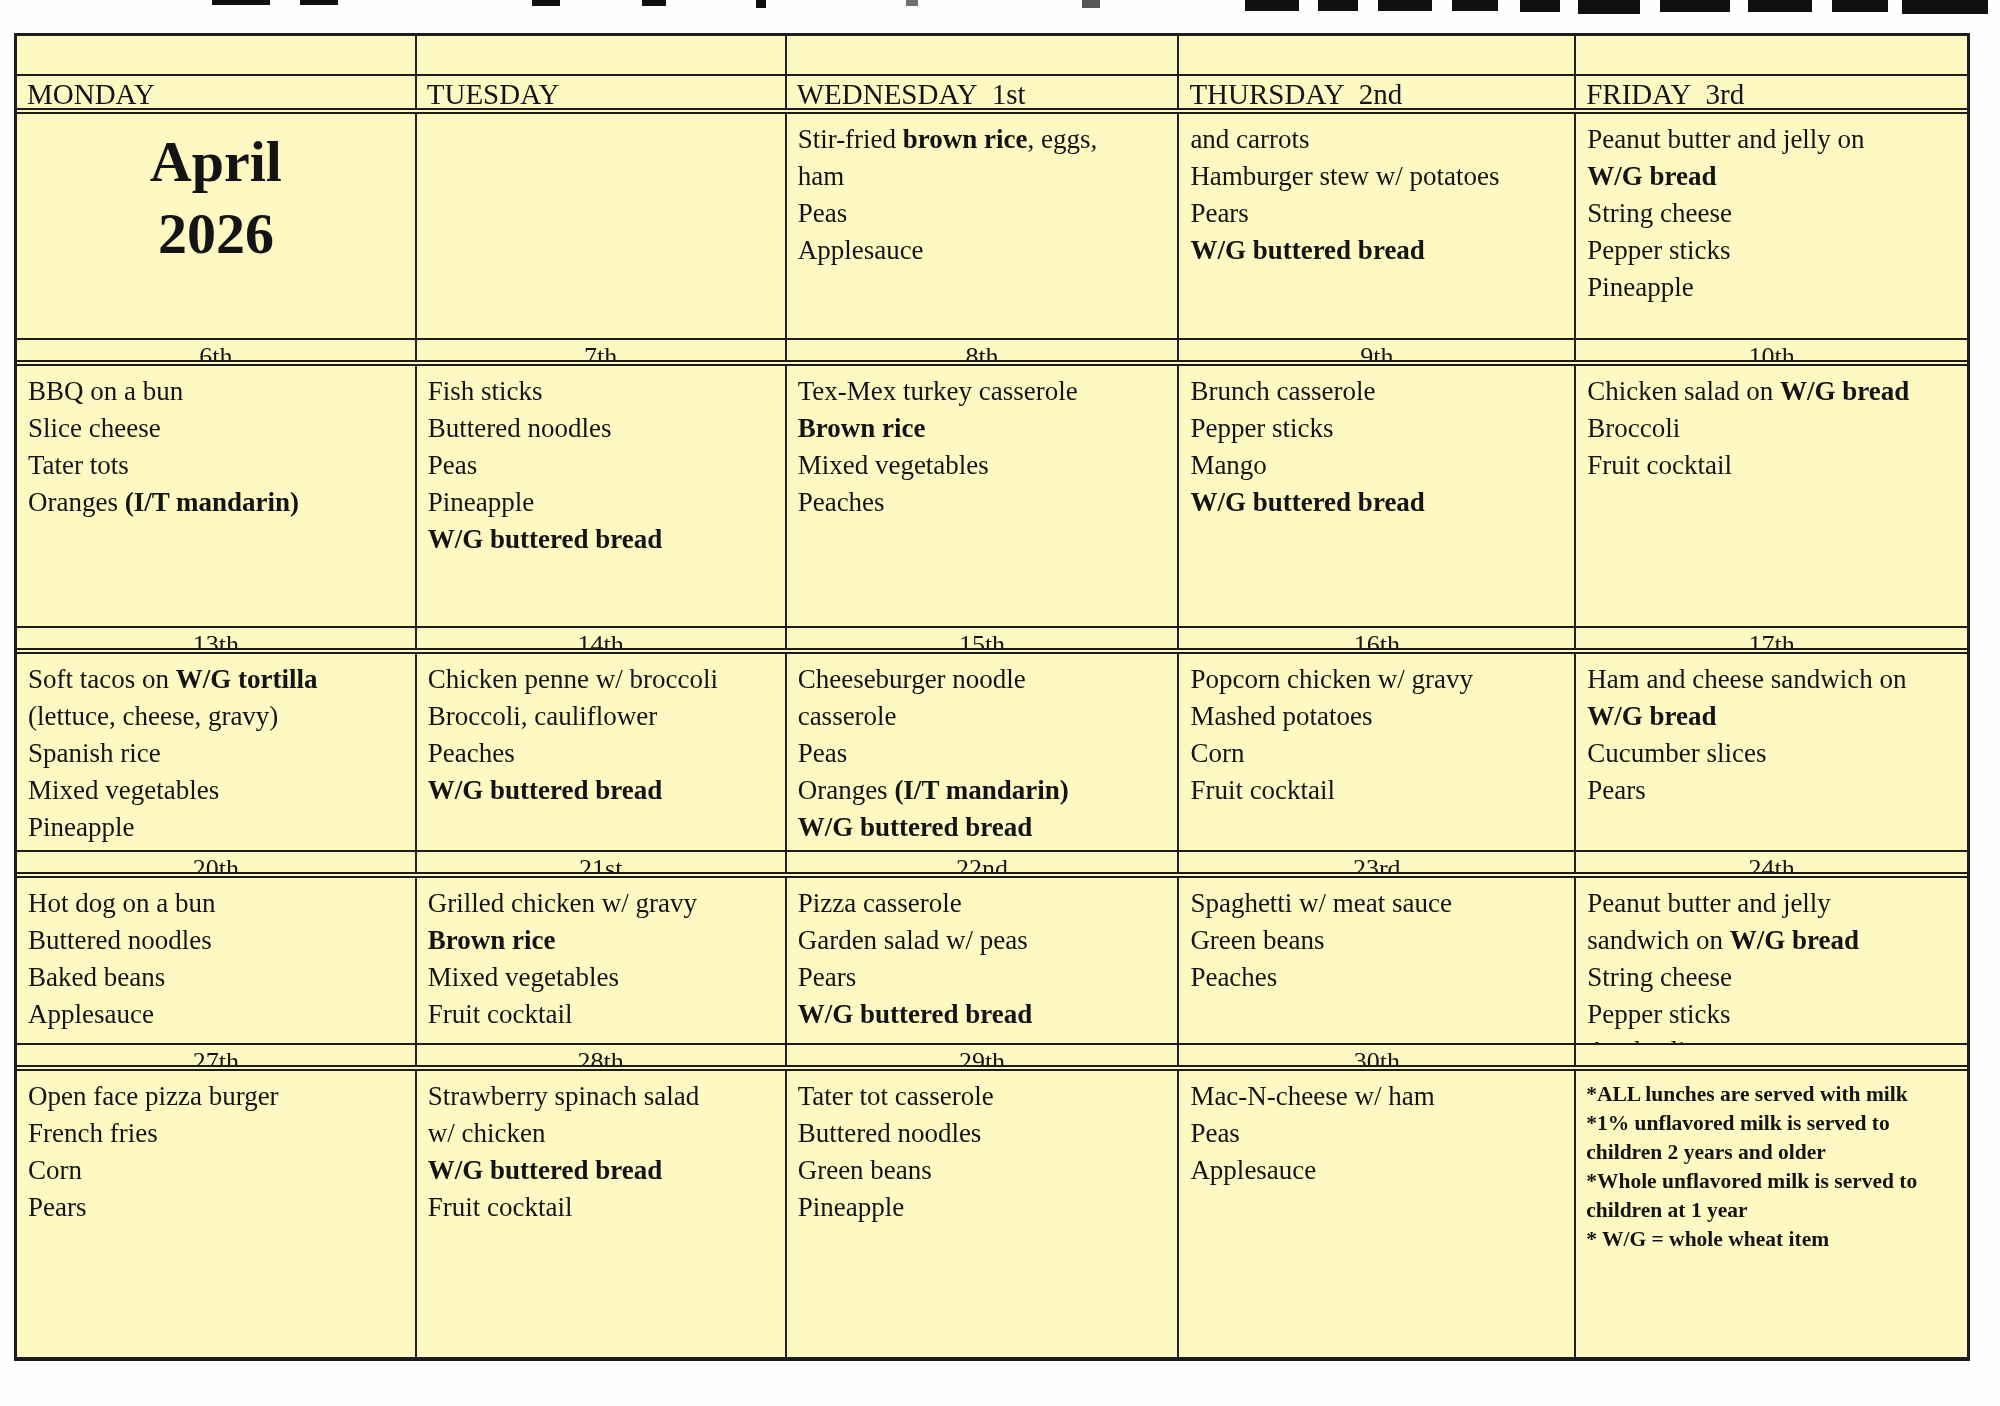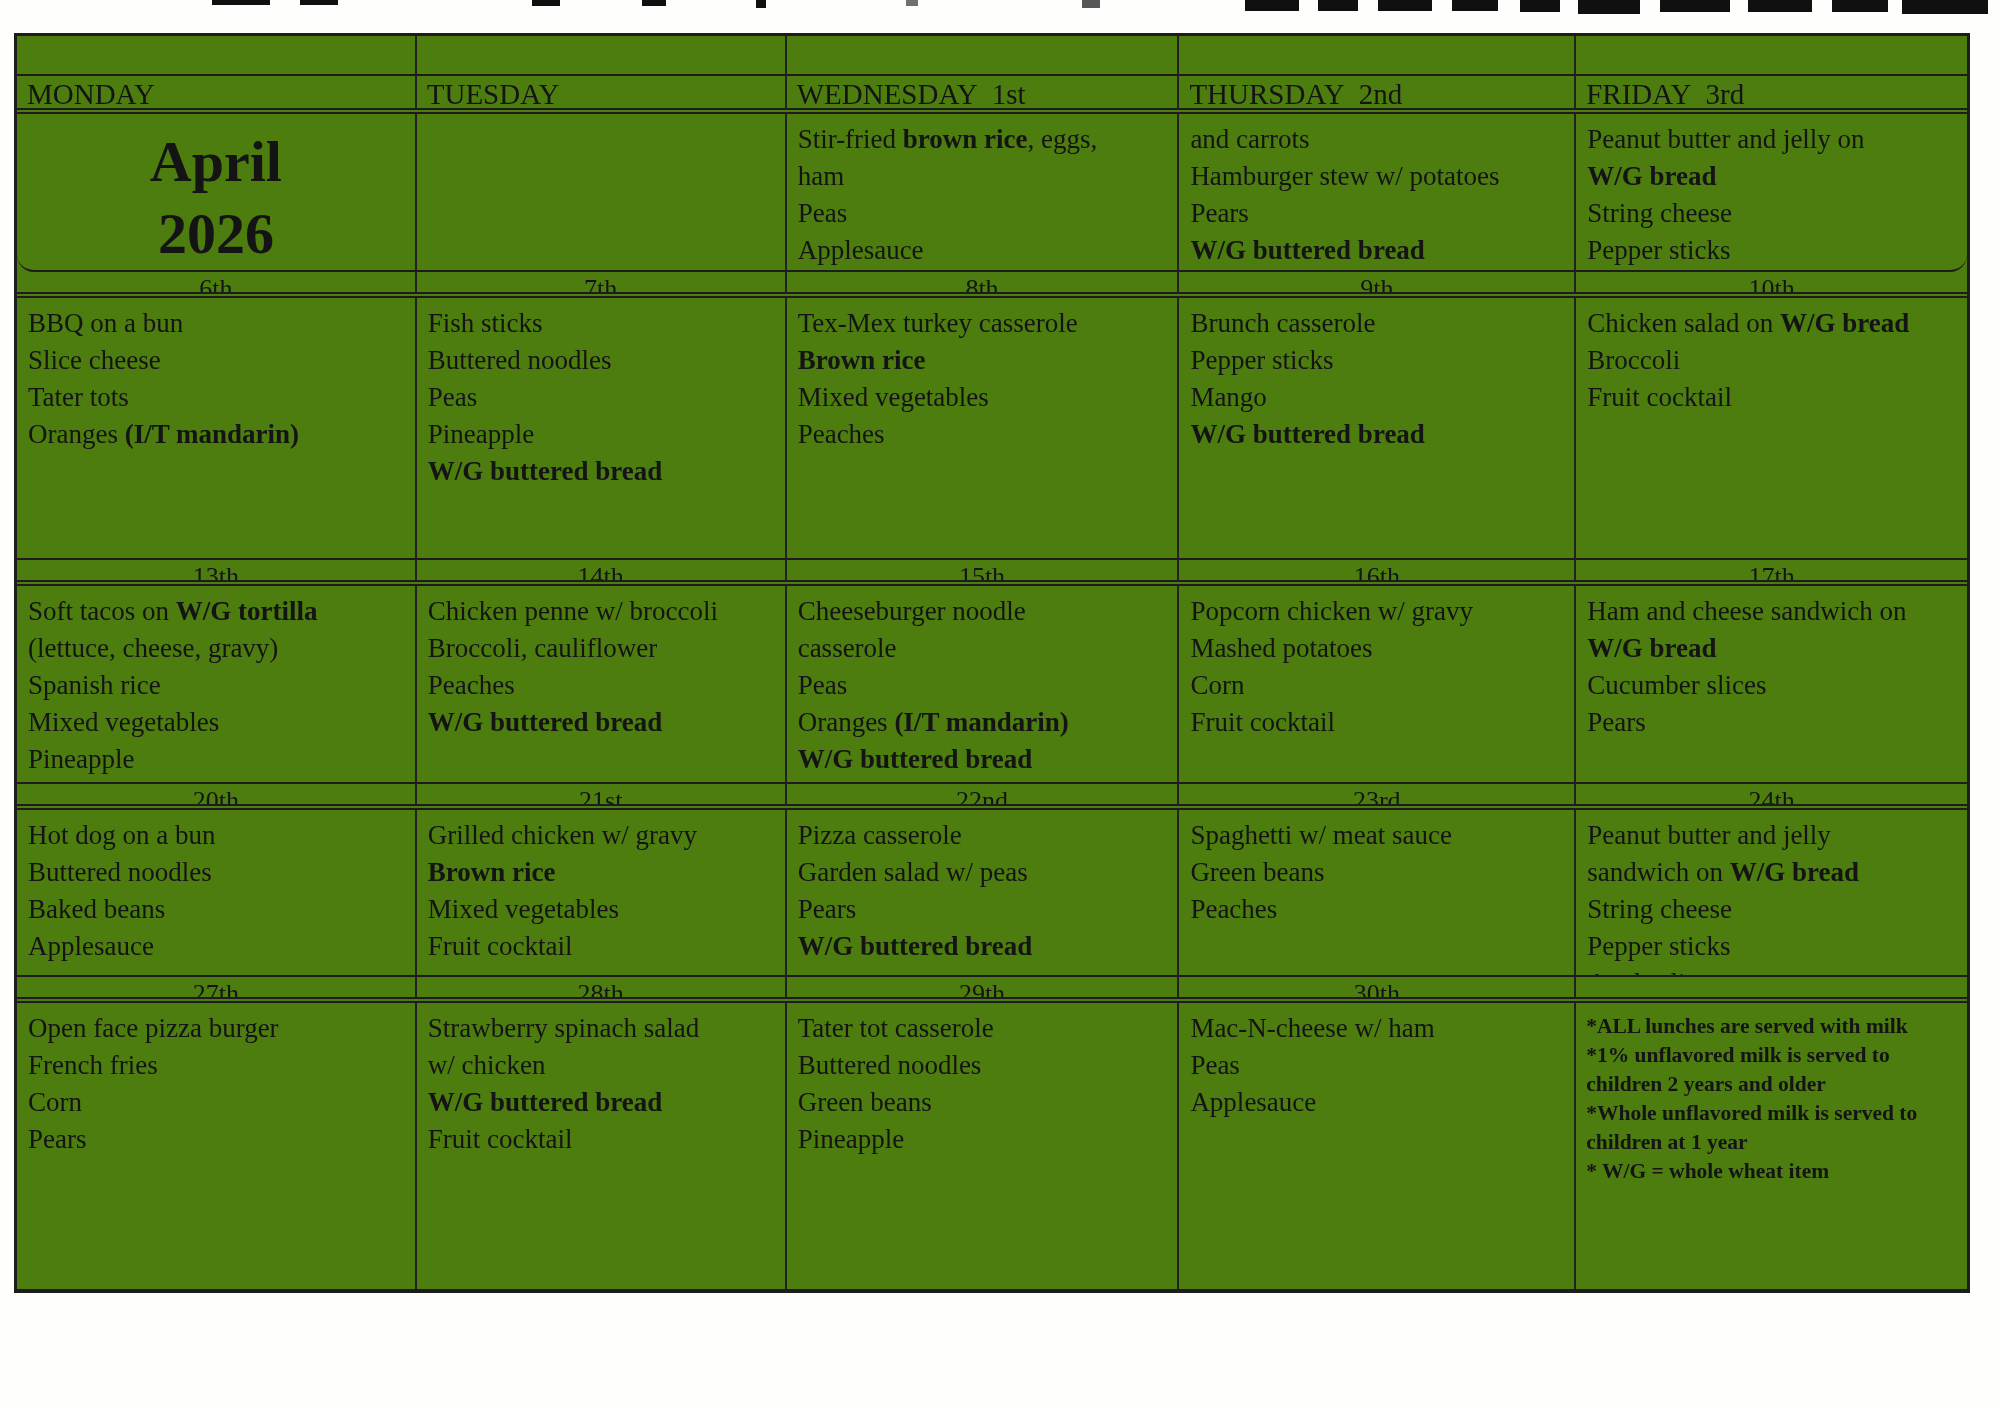--- a/index.html
+++ b/index.html
@@ -8,31 +8,31 @@
     background:#fefefd;color:#141414;
     font-family:"Liberation Serif", serif;
     -webkit-font-smoothing:antialiased;
   }
   
   .frag{position:absolute;top:0;background:#101010;}
   
   .cal{
     position:absolute;left:14px;top:33px;width:1956px;
     border:3px solid #1d1d1d;border-bottom-width:4px;
-    box-sizing:border-box;background:#4d7c0f;
+    box-sizing:border-box;background:#fef9c3;
   }
   .row{display:flex;border-bottom:2px solid #1d1d1d;box-sizing:border-box;}
   .row:last-child{border-bottom:none;}
   .c{box-sizing:border-box;border-right:2px solid #222;overflow:hidden;}
   .c:last-child{border-right:none;}
   .c0{width:20.50%;}.c1{width:18.97%;}.c2{width:20.14%;}.c3{width:20.35%;}.c4{width:20.04%;}
   .r-topstrip{height:40px;}
   .r-header{height:38px;border-bottom:6px double #1d1d1d;}
   .r-date{height:26px;border-top:0;border-bottom:6px double #1d1d1d;}
-  .r-week0{height:158px;border-radius:17px;}
+  .r-week0{height:226px;}
   .r-week1{height:262px;}
   .r-week2{height:198px;}
   .r-week3{height:167px;}
   .r-week4{height:236px;}
   .r-bottom{height:50px;}
   .hc{padding:2px 4px 0 10px;font-size:29px;white-space:nowrap;}
   .hdate{margin-left:14px;}
   .dc{text-align:center;font-size:26px;line-height:31px;padding-top:1px;}
   .mc{padding:7px 4px 0 11px;font-size:27px;}
   .menu-line{line-height:37px;}

